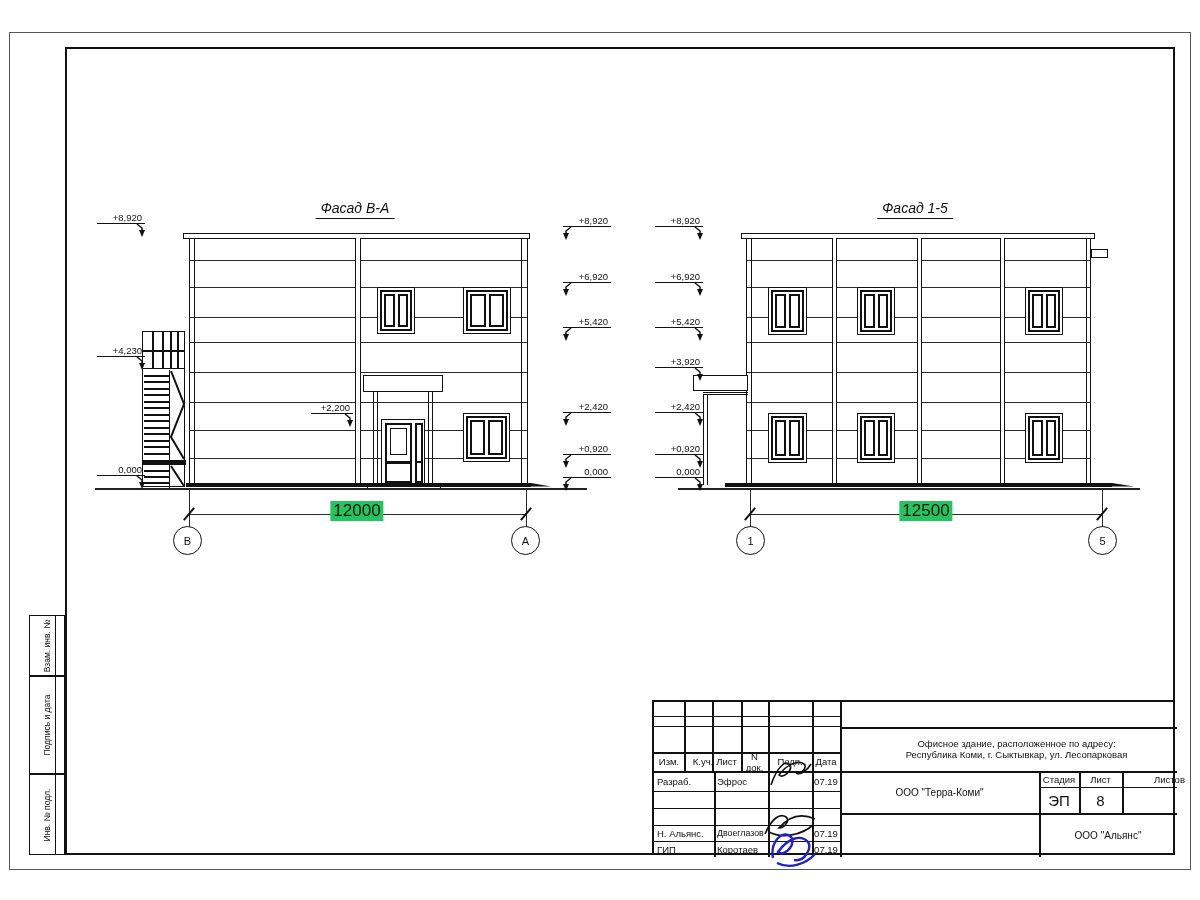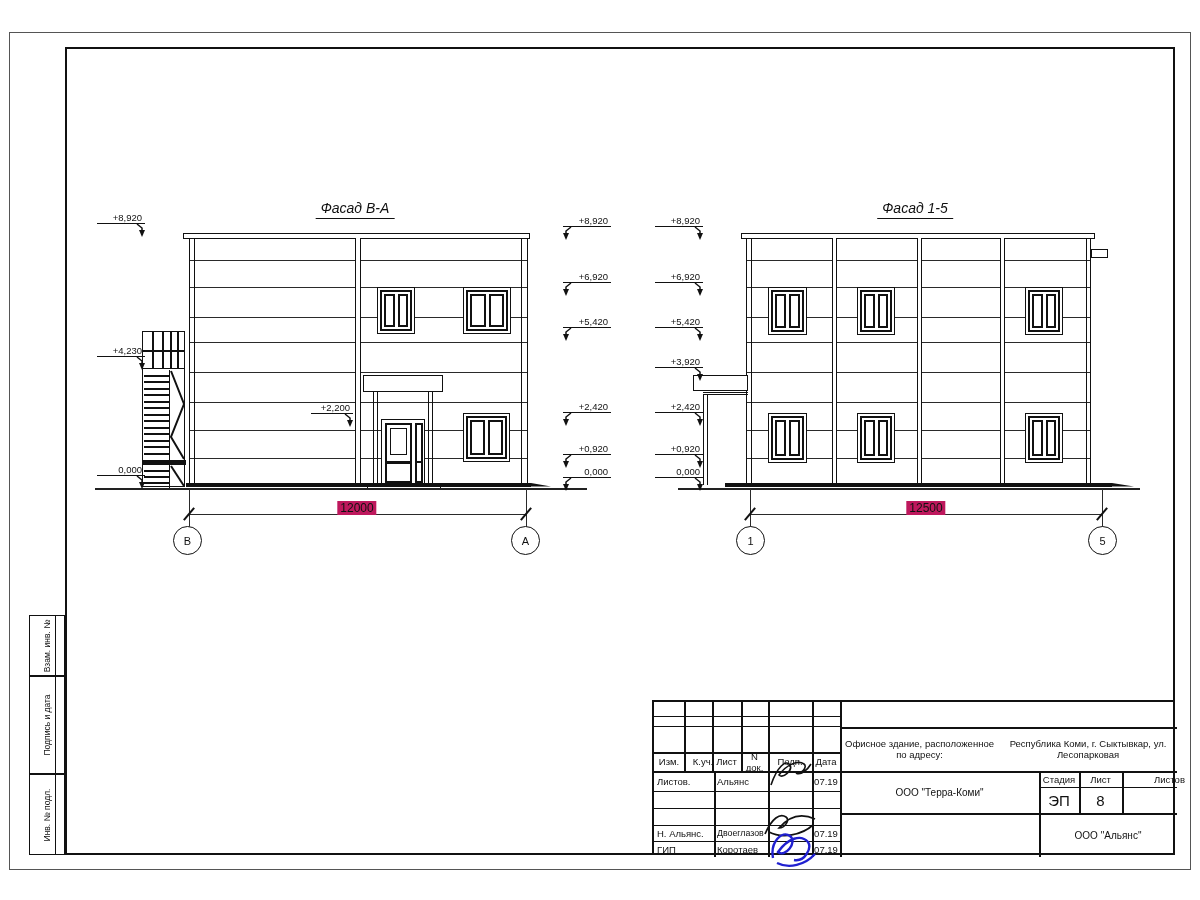--- a/index.html
+++ b/index.html
@@ -15,21 +15,21 @@
   .win-in{width:100%;height:100%;box-sizing:border-box;border:2px solid #111;background:#fff;
           display:flex;gap:3px;padding:2px;}
   .pane{flex:1;box-sizing:border-box;border:2px solid #111;background:#fff;}
   .elev{position:absolute;width:48px;}
   .elev .lbl{font-size:9.5px;line-height:11px;text-align:right;padding-right:3px;white-space:nowrap;}
   .elev .ul{height:0;border-bottom:1.5px solid #111;}
   .elev svg{position:absolute;top:11px;}
   .tick{position:absolute;width:16px;height:2px;background:#111;transform:rotate(-50deg);}
   .axis-circle{position:absolute;width:27px;height:27px;border:1.5px solid #111;border-radius:50%;
                background:#fff;display:flex;align-items:center;justify-content:center;font-size:11px;}
-  .dimlbl{position:absolute;font-size:12px;transform:translateX(-50%);background:#be185d;padding:0 3px;}
+  .dimlbl{position:absolute;font-size:17px;transform:translateX(-50%);background:#22c55e;padding:0 3px;}
   .ftitle{position:absolute;transform:translateX(-50%);font-size:14px;font-style:italic;
           border-bottom:1.2px solid #111;padding:0 5px 2px 5px;white-space:nowrap;}
   .tb-line-h{position:absolute;background:#111;height:1.5px;}
   .tb-line-v{position:absolute;background:#111;width:1.5px;}
   .tb-txt{position:absolute;display:flex;align-items:center;justify-content:center;
           text-align:center;font-size:9.5px;line-height:11px;}
   .tb-left{justify-content:flex-start;text-align:left;padding-left:3px;}
   .vbox{position:absolute;box-sizing:border-box;border:1.2px solid #111;background:#fff;
         display:flex;align-items:center;justify-content:center;}
   .vbox .inner-div{position:absolute;right:8px;top:0;bottom:0;width:0;border-left:1.2px solid #111;}
@@ -409,31 +409,31 @@
     <div class="tb-line-v" style="left:468px;top:69px;height:42px;"></div>
     <div class="tb-line-h" style="left:385px;top:85px;width:138px;height:1px;"></div>
 
     <div class="tb-txt" style="left:0;top:50px;width:30px;height:19px;">Изм.</div>
     <div class="tb-txt" style="left:30px;top:50px;width:38px;height:19px;">К.уч.</div>
     <div class="tb-txt" style="left:58px;top:50px;width:29px;height:19px;">Лист</div>
     <div class="tb-txt" style="left:87px;top:50px;width:27px;height:19px;">N док.</div>
     <div class="tb-txt" style="left:114px;top:50px;width:44px;height:19px;">Подп.</div>
     <div class="tb-txt" style="left:158px;top:50px;width:28px;height:19px;">Дата</div>
 
-    <div class="tb-txt tb-left" style="left:0;top:69px;width:60px;height:20px;">Листов.</div>
-    <div class="tb-txt tb-left" style="left:60px;top:69px;width:54px;height:20px;">Альянс</div>
+    <div class="tb-txt tb-left" style="left:0;top:69px;width:60px;height:20px;">Разраб.</div>
+    <div class="tb-txt tb-left" style="left:60px;top:69px;width:54px;height:20px;">Эфрос</div>
     <div class="tb-txt" style="left:158px;top:69px;width:28px;height:20px;">07.19</div>
     <div class="tb-txt tb-left" style="left:0;top:123px;width:60px;height:16px;">Н. Альянс.</div>
     <div class="tb-txt tb-left" style="left:60px;top:123px;width:54px;height:16px;font-size:8.8px;">Двоеглазов</div>
     <div class="tb-txt" style="left:158px;top:123px;width:28px;height:16px;">07.19</div>
     <div class="tb-txt tb-left" style="left:0;top:139px;width:60px;height:16px;">ГИП</div>
     <div class="tb-txt tb-left" style="left:60px;top:139px;width:54px;height:16px;">Коротаев</div>
     <div class="tb-txt" style="left:158px;top:139px;width:28px;height:16px;">07.19</div>
 
-    <div class="tb-txt" style="left:186px;top:25px;width:337px;height:44px;flex-direction:row;">
+    <div class="tb-txt" style="left:194px;top:25px;width:337px;height:44px;flex-direction:column;text-align:right;">
       <span>Офисное здание, расположенное по адресу:</span>
       <span>Республика Коми, г. Сыктывкар, ул. Лесопарковая</span>
     </div>
     <div class="tb-txt" style="left:186px;top:69px;width:199px;height:42px;font-size:10px;">ООО "Терра-Коми"</div>
     <div class="tb-txt" style="left:385px;top:69px;width:40px;height:16px;">Стадия</div>
     <div class="tb-txt" style="left:425px;top:69px;width:43px;height:16px;">Лист</div>
     <div class="tb-txt" style="left:468px;top:69px;width:55px;height:16px;margin-left:20px;">Листов</div>
     <div class="tb-txt" style="left:385px;top:85px;width:40px;height:26px;font-size:15px;">ЭП</div>
     <div class="tb-txt" style="left:425px;top:85px;width:43px;height:26px;font-size:15px;">8</div>
     <div class="tb-txt" style="left:385px;top:111px;width:138px;height:44px;font-size:10px;">ООО "Альянс"</div>

